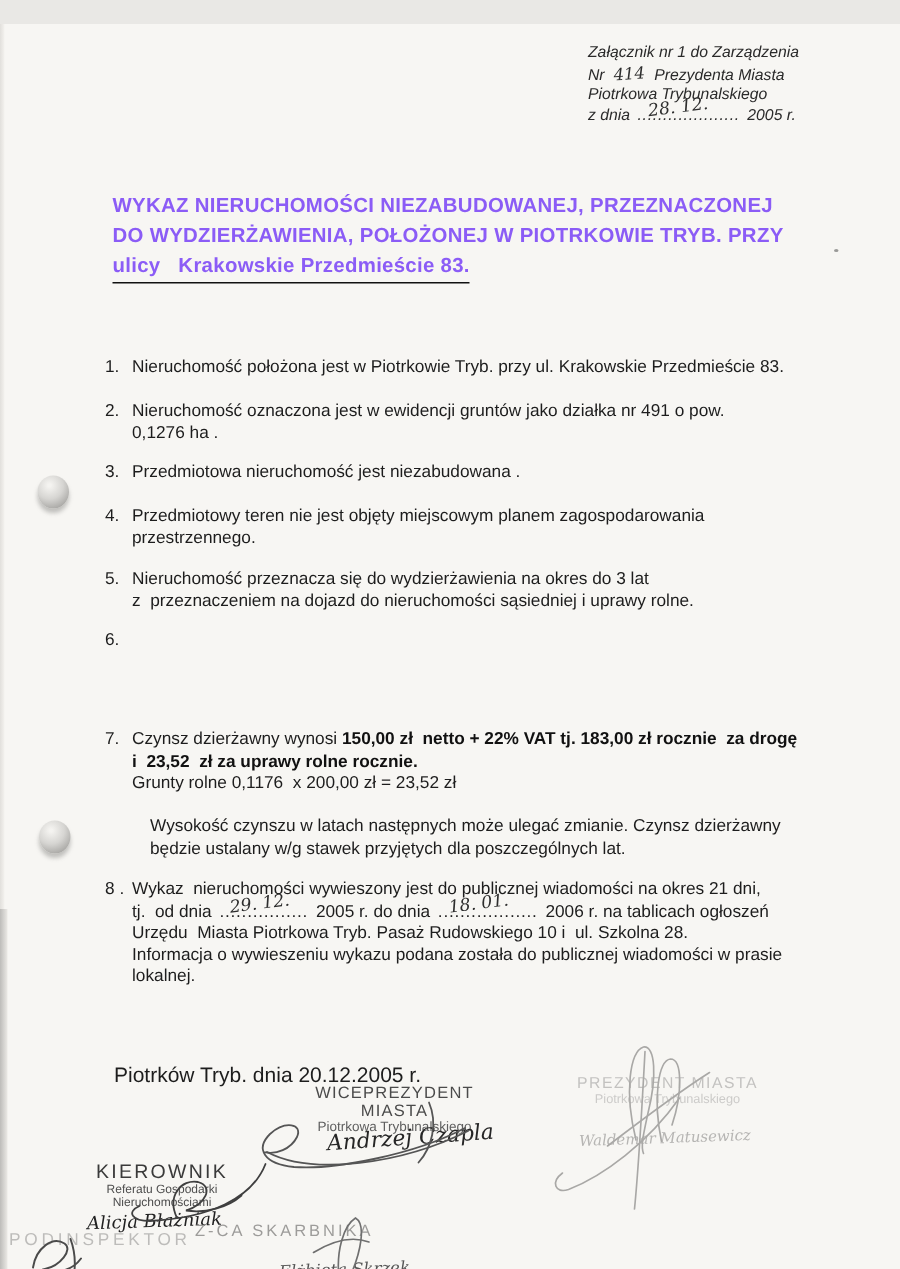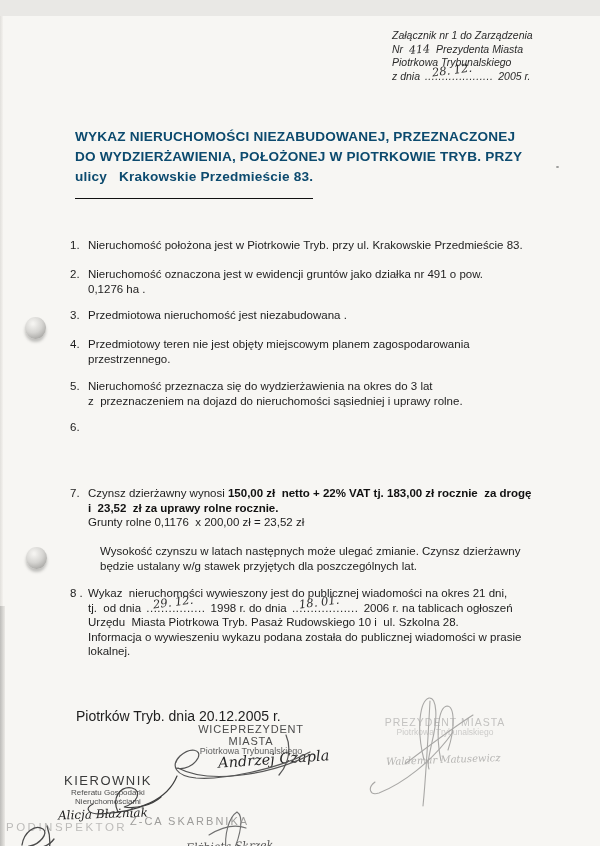--- a/index.html
+++ b/index.html
@@ -28,34 +28,34 @@
   
   .hw{font-family:"DejaVu Serif", serif;font-style:italic;color:#2e2e2e;
     display:inline-block;white-space:nowrap;}
   .dotted{position:relative;display:inline-block;margin:0 2px;}
   .dots{letter-spacing:.5px;}
   .dotted .hw{position:absolute;left:7px;top:-6px;font-size:11.5px;transform:rotate(-7deg);}
   .hw-nr{font-size:11px;transform:rotate(-4deg);margin:0 6px;}
 
   
   .title{position:absolute;left:75px;top:111px;font-weight:bold;
-    font-size:13.6px;line-height:20px;letter-spacing:.2px;color:#0c4a6e;}
-  .title .u{display:inline-block;border-bottom:1.6px solid #111;padding-bottom:11px;}
+    font-size:13.6px;line-height:20px;letter-spacing:.2px;color:#8b5cf6;}
+  .title .u{display:inline-block;border-bottom:1.6px solid #111;padding-bottom:1px;}
 
   
   .item{position:absolute;left:70px;width:510px;display:flex;
     font-size:11.5px;line-height:14.6px;}
   .item .num{flex:none;width:18px;}
   .note{position:absolute;left:100px;width:480px;font-size:11.5px;line-height:14.6px;}
   b{font-weight:bold;color:#111;}
 
   
   .place-date{position:absolute;left:76px;top:692px;font-size:14px;}
   .stamp{position:absolute;text-align:center;}
-  .stamp-vice{left:176px;top:707px;width:150px;color:#4b4b4b;}
+  .stamp-vice{left:188px;top:707px;width:150px;color:#4b4b4b;}
   .stamp-vice .s1{font-size:11px;letter-spacing:.8px;}
   .stamp-vice .s2{font-size:9px;color:#5f5f5f;margin-top:-1px;}
   .stamp-prez{left:380px;top:700px;width:130px;color:#c3c2c0;}
   .stamp-prez .s1{font-size:10.5px;letter-spacing:1px;}
   .stamp-prez .s2{font-size:8.5px;margin-top:-1px;color:#cccbc9;}
   .sig-vice{position:absolute;left:218px;top:735px;font-size:14.5px;
     transform:rotate(-4deg);color:#262626;}
   .sig-prez{position:absolute;left:386px;top:738px;font-size:10px;
     transform:rotate(-2deg);color:#b6b5b3;}
   .stamp-kier{left:38px;top:757px;width:140px;color:#3a3a3a;}
@@ -161,21 +161,21 @@
     <div>będzie ustalany w/g stawek przyjętych dla poszczególnych lat.</div>
   </div>
 
   <div class="item" style="top:570px;">
     <span class="num">8 .</span>
     <div>
       <div>Wykaz&nbsp; nieruchomości wywieszony jest do publicznej wiadomości na okres 21 dni,</div>
       <div>
         <span>tj.&nbsp; od dnia</span>
         <span class="dotted"><span class="dots">................</span><span class="hw">29. 12.</span></span>
-        <span>1998 r. do dnia</span>
+        <span>2005 r. do dnia</span>
         <span class="dotted"><span class="dots">..................</span><span class="hw">18. 01.</span></span>
         <span>2006 r. na tablicach ogłoszeń</span>
       </div>
       <div>Urzędu&nbsp; Miasta Piotrkowa Tryb. Pasaż Rudowskiego 10 i&nbsp; ul. Szkolna 28.</div>
       <div>Informacja o wywieszeniu wykazu podana została do publicznej wiadomości w prasie</div>
       <div>lokalnej.</div>
     </div>
   </div>
 
   <div class="place-date">Piotrków Tryb. dnia 20.12.2005 r.</div>

